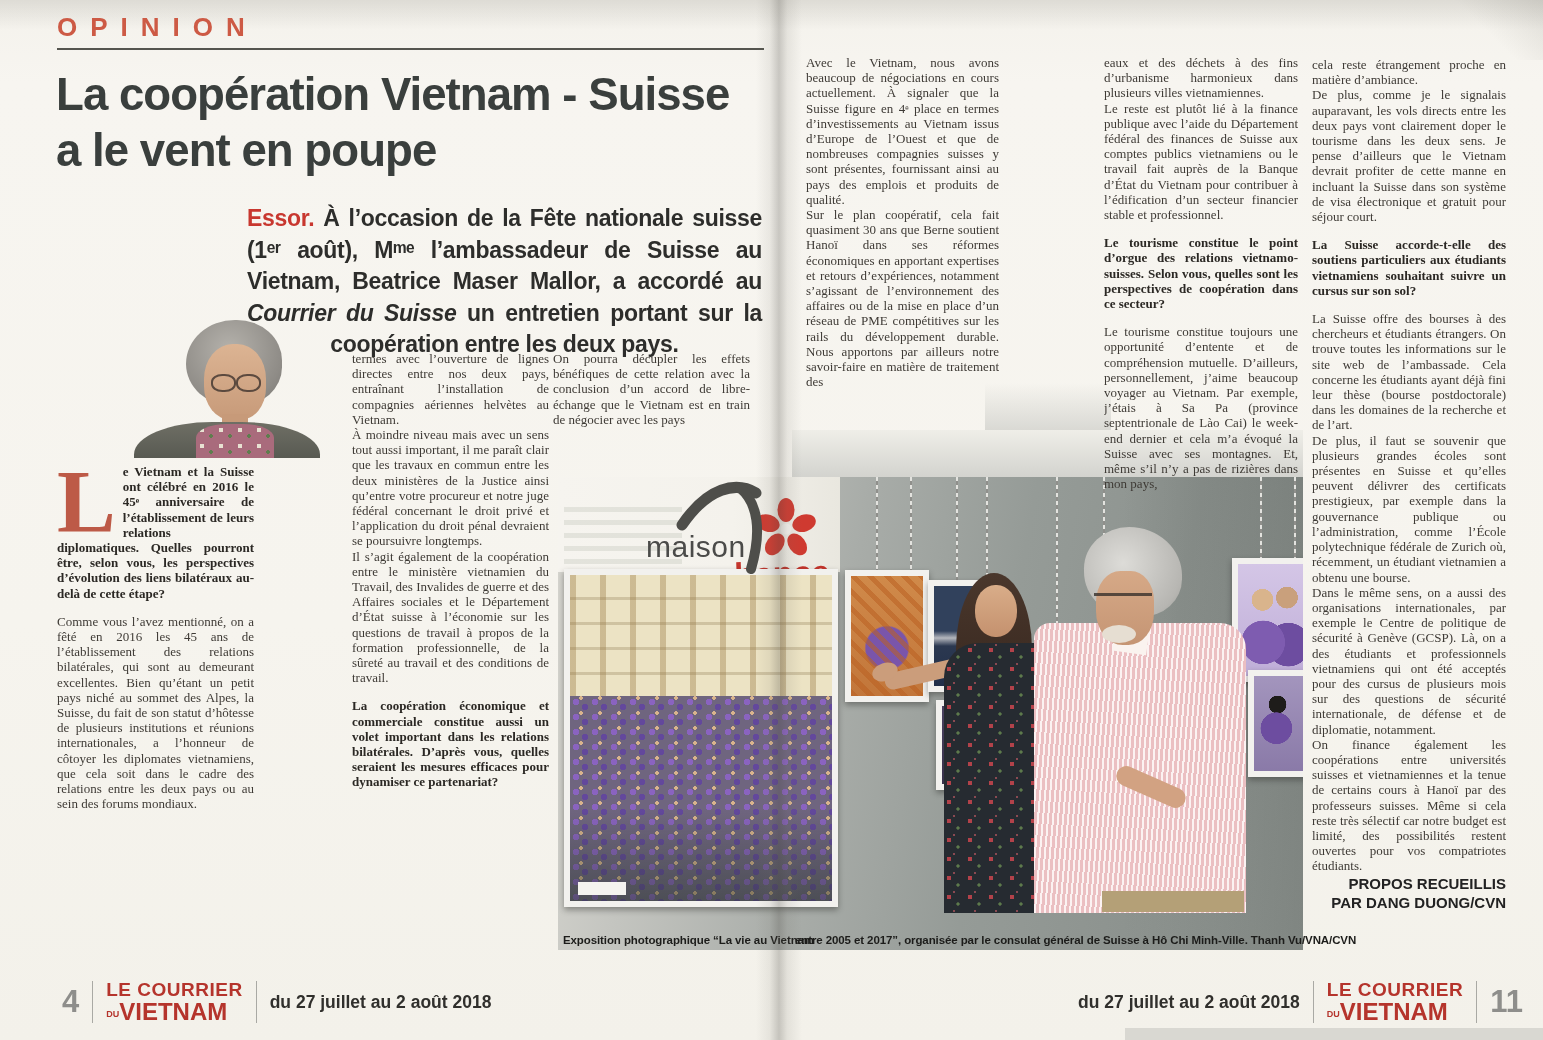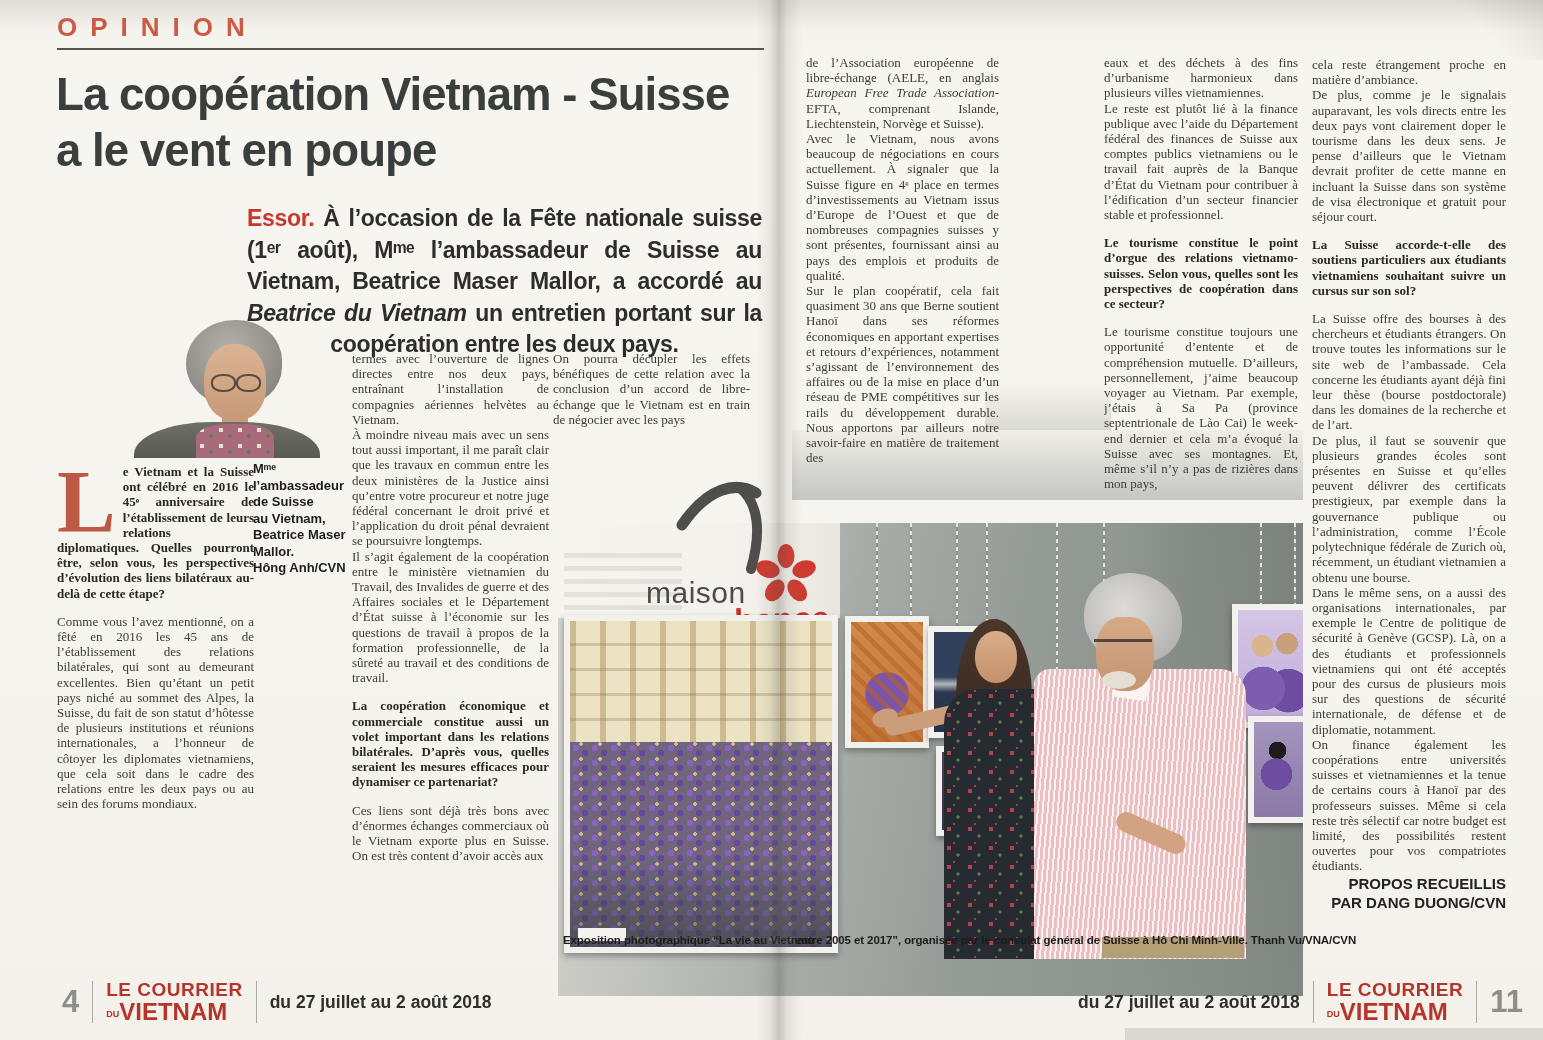--- a/index.html
+++ b/index.html
@@ -67,21 +67,21 @@
   #r-col2{left:1104px;top:55px;width:194px;height:512px;}
   #r-col3{left:1312px;top:57px;width:194px;height:910px;}
   .byline{margin-top:18px;text-align:right;font-family:"Liberation Sans",sans-serif;font-weight:700;
           font-size:15px;line-height:19px;color:#222;white-space:pre-line;}
 
   
   #photo-mid-top{position:absolute;left:985px;top:383px;width:126px;height:116px;z-index:1;
         background:linear-gradient(180deg,rgba(214,214,210,0) 0%,#d6d6d1 45%,#c3c5c1 100%);}
   #photo-top{position:absolute;left:792px;top:430px;width:511px;height:70px;z-index:1;
         background:linear-gradient(180deg,#efeee8 0%,#d8d8d3 55%,#c5c7c3 100%);}
-  #photo{position:absolute;left:558px;top:523px;width:745px;height:473px;overflow:hidden;z-index:1;
+  #photo{position:absolute;left:558px;top:477px;width:745px;height:473px;overflow:hidden;z-index:1;
         background:linear-gradient(100deg,#d9d8d2 0%,#c4c5c0 16%,#a8aca8 38%,#959b97 58%,#8d938f 78%,#9aa09c 100%);}
   #photo .dark-right{position:absolute;right:0;top:0;width:180px;height:100%;
         background:linear-gradient(90deg,rgba(0,0,0,0),rgba(60,66,62,.28));}
   #logo-area{position:absolute;left:0;top:0;width:282px;height:95px;
         background:linear-gradient(90deg,#f6f4ef 0%,#f4f2ec 62%,#e9e7df 100%);}
   .ghost{position:absolute;left:6px;top:30px;width:118px;height:62px;opacity:.5;filter:blur(.6px);
         background:repeating-linear-gradient(180deg,rgba(108,120,100,.28) 0 5px,rgba(0,0,0,0) 5px 13px);}
   #logo-maison{position:absolute;left:88px;top:53px;font-size:30px;font-weight:400;letter-spacing:.5px;color:#4b4b49;}
   #logo-chance{position:absolute;left:158px;top:78px;font-size:33px;font-weight:700;color:#c4352c;transform:rotate(-2deg);}
   #blossom{position:absolute;left:196px;top:20px;width:64px;height:64px;}
@@ -182,56 +182,48 @@
   <div class="edge-shade" id="shade-corner"></div>
   <div class="edge-shade" id="bottom-strip"></div>
 
   <div id="opinion">OPINION</div>
   <div id="rule"></div>
   <div id="headline">
     <span>La coopération Vietnam - Suisse</span>
     <span>a le vent en poupe</span>
   </div>
 
-  <div id="lead"><span class="essor">Essor.</span><span> À l’occasion de la Fête nationale suisse (1ᵉʳ août), Mᵐᵉ l’ambassadeur de Suisse au Vietnam, Beatrice Maser Mallor, a accordé au </span><span class="it">Beatrice du Vietnam</span><span> un entretien portant sur la coopération entre les deux pays.</span></div>
+  <div id="lead"><span class="essor">Essor.</span><span> À l’occasion de la Fête nationale suisse (1ᵉʳ août), Mᵐᵉ l’ambassadeur de Suisse au Vietnam, Beatrice Maser Mallor, a accordé au </span><span class="it">Courrier du Suisse</span><span> un entretien portant sur la coopération entre les deux pays.</span></div>
 
   <div id="portrait">
     <div class="hair"></div>
     <div class="face"></div>
     <div class="glasses"></div>
     <div class="neck"></div>
     <div class="jacket"></div>
     <div class="blouse"></div>
   </div>
-  <div id="portrait-caption">Mᵐᵉ l’ambassadeur
-de Suisse
-au Vietnam,
-Beatrice Maser
-Mallor.
-Hông Anh/CVN</div>
 
   <div class="col" id="l-col1">
     <p class="lead-in"><span class="dropcap">L</span><span>e Vietnam et la Suisse ont célébré en 2016 le 45ᵉ anniversaire de l’établissement de leurs relations diplomatiques. Quelles pourront être, selon vous, les perspectives d’évolution des liens bilatéraux au-delà de cette étape?</span></p>
     <p class="mt">Comme vous l’avez mentionné, on a fêté en 2016 les 45 ans de l’établissement des relations bilatérales, qui sont au demeurant excellentes. Bien qu’étant un petit pays niché au sommet des Alpes, la Suisse, du fait de son statut d’hôtesse de plusieurs institutions et réunions internationales, a l’honneur de côtoyer les diplomates vietnamiens, que cela soit dans le cadre des relations entre les deux pays ou au sein des forums mondiaux.</p>
   </div>
 
   <div class="col" id="l-col2">
     <p>termes avec l’ouverture de lignes directes entre nos deux pays, entraînant l’installation de compagnies aériennes helvètes au Vietnam.</p>
     <p>À moindre niveau mais avec un sens tout aussi important, il me paraît clair que les travaux en commun entre les deux ministères de la Justice ainsi qu’entre votre procureur et notre juge fédéral concernant le droit privé et l’application du droit pénal devraient se poursuivre longtemps.</p>
     <p>Il s’agit également de la coopération entre le ministère vietnamien du Travail, des Invalides de guerre et des Affaires sociales et le Département d’État suisse à l’économie sur les questions de travail à propos de la formation professionnelle, de la sûreté au travail et des conditions de travail.</p>
     <p class="q mt">La coopération économique et commerciale constitue aussi un volet important dans les relations bilatérales. D’après vous, quelles seraient les mesures efficaces pour dynamiser ce partenariat?</p>
-    <p class="mt">Ces liens sont déjà très bons avec d’énormes échanges commerciaux où le Vietnam exporte plus en Suisse. On est très content d’avoir accès aux</p>
   </div>
 
   <div class="col" id="l-col3">
     <p>On pourra décupler les effets bénéfiques de cette relation avec la conclusion d’un accord de libre-échange que le Vietnam est en train de négocier avec les pays</p>
   </div>
 
   <div class="col" id="r-col1">
-    <p><span>de l’Association européenne de libre-échange (AELE, en anglais </span><span class="it">European Free Trade Association-</span><span>EFTA, comprenant Islande, Liechtenstein, Norvège et Suisse).</span></p>
     <p>Avec le Vietnam, nous avons beaucoup de négociations en cours actuellement. À signaler que la Suisse figure en 4ᵉ place en termes d’investissements au Vietnam issus d’Europe de l’Ouest et que de nombreuses compagnies suisses y sont présentes, fournissant ainsi au pays des emplois et produits de qualité.</p>
     <p>Sur le plan coopératif, cela fait quasiment 30 ans que Berne soutient Hanoï dans ses réformes économiques en apportant expertises et retours d’expériences, notamment s’agissant de l’environnement des affaires ou de la mise en place d’un réseau de PME compétitives sur les rails du développement durable. Nous apportons par ailleurs notre savoir-faire en matière de traitement des</p>
   </div>
 
   <div class="col" id="r-col3">
     <p>cela reste étrangement proche en matière d’ambiance.</p>
     <p>De plus, comme je le signalais auparavant, les vols directs entre les deux pays vont clairement doper le tourisme dans les deux sens. Je pense d’ailleurs que le Vietnam devrait profiter de cette manne en incluant la Suisse dans son système de visa électronique et gratuit pour séjour court.</p>
     <p class="q mt">La Suisse accorde-t-elle des soutiens particuliers aux étudiants vietnamiens souhaitant suivre un cursus sur son sol?</p>
     <p class="mt">La Suisse offre des bourses à des chercheurs et étudiants étrangers. On trouve toutes les informations sur le site web de l’ambassade. Cela concerne les étudiants ayant déjà fini leur thèse (bourse postdoctorale) dans les domaines de la recherche et de l’art.</p>
     <p>De plus, il faut se souvenir que plusieurs grandes écoles sont présentes en Suisse et qu’elles peuvent délivrer des certificats prestigieux, par exemple dans la gouvernance publique ou l’administration, comme l’École polytechnique fédérale de Zurich où, récemment, un étudiant vietnamien a obtenu une bourse.</p>

